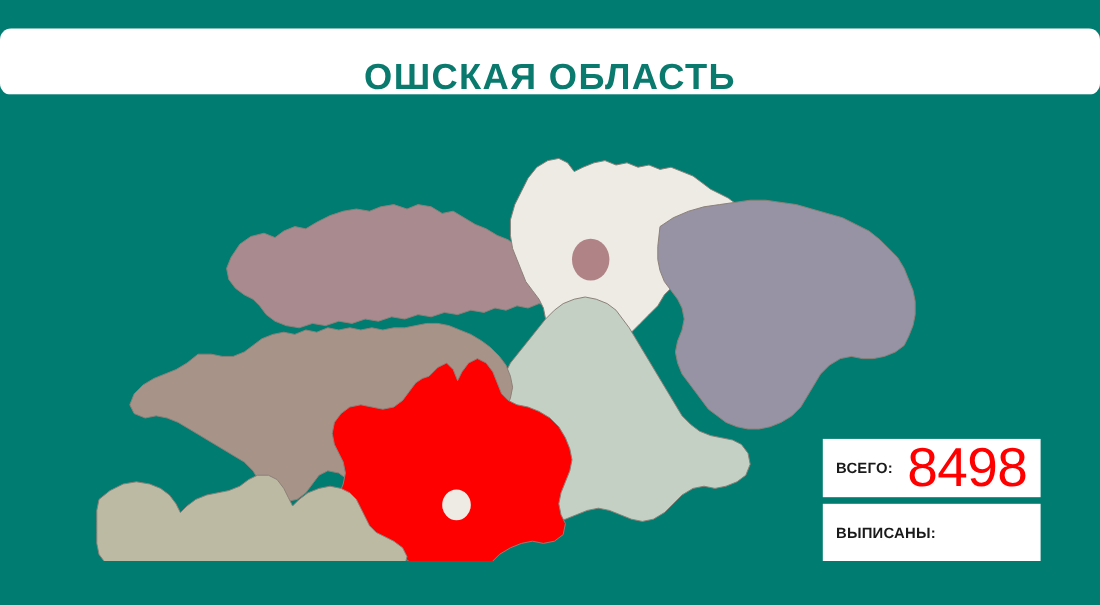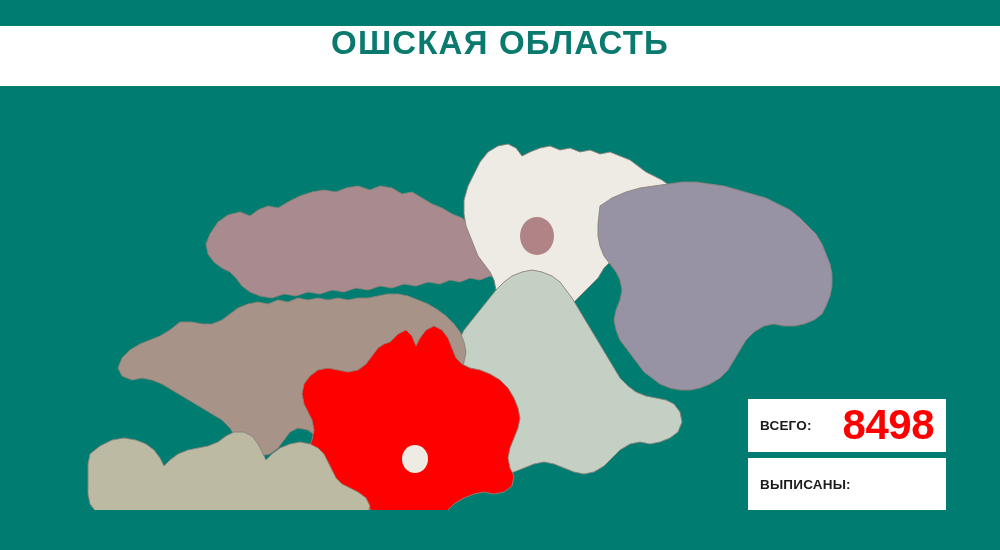--- a/index.html
+++ b/index.html
@@ -23,22 +23,23 @@
     left: 0; top: 0;
     width: 1000px; height: 26px;
     background: #007c71;
   }
   .title-band {
     position: absolute;
     left: 0; top: 26px;
     width: 1000px; height: 60px;
     background: #ffffff;
     display: flex;
-    align-items: flex-start;
+    align-items: flex-end;
     justify-content: center;
+    border-radius: 10px;
   }
   .title-text {
     color: #0b7a6e;
     font-size: 33px;
     font-weight: bold;
     letter-spacing: 1.2px;
     line-height: 1;
     white-space: nowrap;
     font-family: "Liberation Sans", "DejaVu Sans", sans-serif;
   }
@@ -86,22 +87,22 @@
     font-size: 13.5px;
     font-weight: bold;
     letter-spacing: 0.2px;
     white-space: nowrap;
     line-height: 1;
   }
   .stat-row.light .stat-label { color: #1a1a1a; }
   .stat-row.dark  .stat-label { color: #ffffff; }
 
   .stat-value {
-    font-size: 42px;
-    font-weight: bold;
+    font-size: 50px;
+    font-weight: normal;
     line-height: 1;
     letter-spacing: -0.5px;
     white-space: nowrap;
     padding-bottom: 2px;
   }
   .v-total     { color: #fe0000; }
   .v-recovered { color: #11a830; }
   .v-deaths    { color: #ffffff; }
 
   

